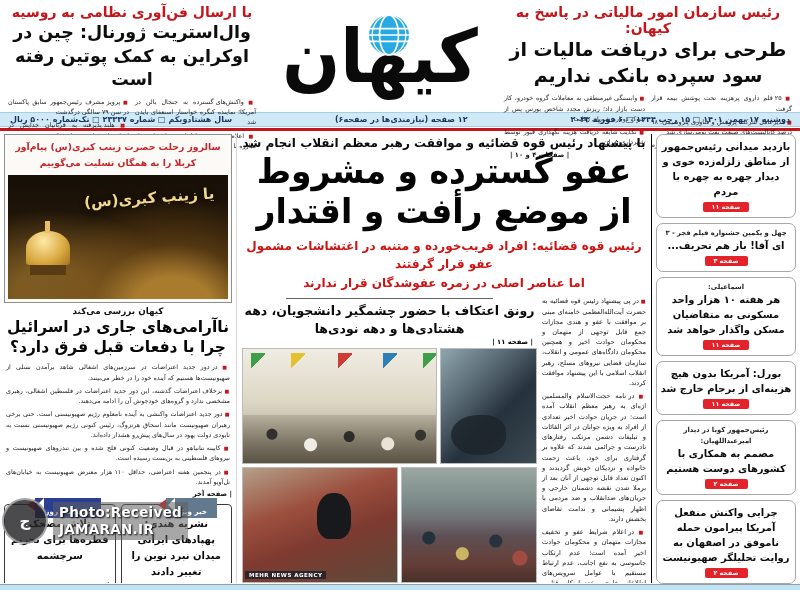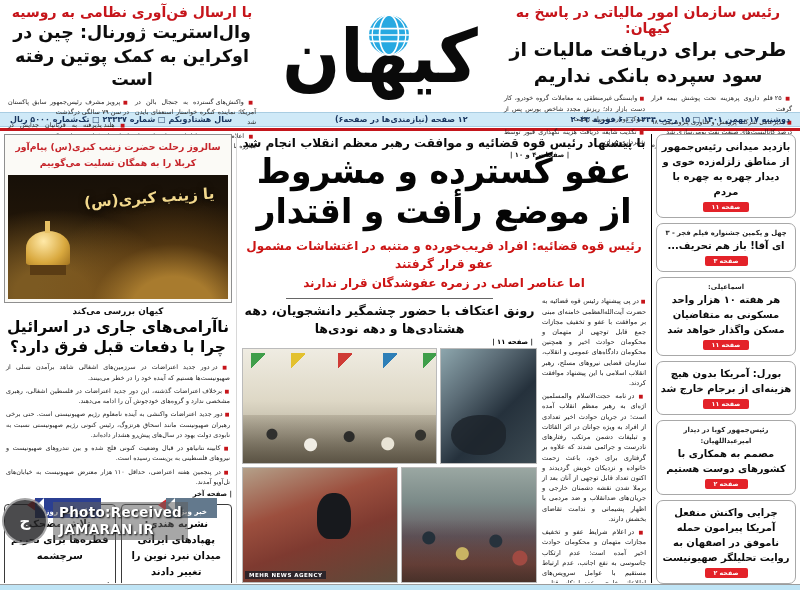--- a/index.html
+++ b/index.html
@@ -232,21 +232,21 @@
       <div class="lead-h">عفو گسترده و مشروط</div>
       <div class="lead-h">از موضع رأفت و اقتدار</div>
       <div class="lead-sub">
         <div>رئیس قوه قضائیه: افراد فریب‌خورده و متنبه در اغتشاشات مشمول عفو قرار گرفتند</div>
         <div>اما عناصر اصلی در زمره عفوشدگان قرار ندارند</div>
       </div>
 
       <div class="center-lower">
 
         <div class="lead-textcol">
-          <p>در پی پیشنهاد رئیس قوه قضائیه به حضرت آیت‌الله‌العظمی خامنه‌ای مبنی بر موافقت با عفو و تخفیف مجازات جمع قابل توجهی از متهمان و محکومان حوادث اخیر و همچنین محکومان دادگاه‌های عمومی و انقلاب، سازمان قضایی نیروهای مسلح، رهبر انقلاب اسلامی با این پیشنهاد موافقت کردند.</p>
+          <p>در پی پیشنهاد رئیس قوه قضائیه به حضرت آیت‌الله‌العظمی خامنه‌ای مبنی بر موافقت با عفو و هندی مجازات جمع قابل توجهی از متهمان و محکومان حوادث اخیر و همچنین محکومان دادگاه‌های عمومی و انقلاب، سازمان قضایی نیروهای مسلح، رهبر انقلاب اسلامی با این پیشنهاد موافقت کردند.</p>
           <p>در نامه حجت‌الاسلام والمسلمین اژه‌ای به رهبر معظم انقلاب آمده است: در جریان حوادث اخیر تعدادی از افراد به ویژه جوانان در اثر القائات و تبلیغات دشمن مرتکب رفتارهای نادرست و جرائمی شدند که علاوه بر گرفتاری برای خود، باعث زحمت خانواده و نزدیکان خویش گردیدند و اکنون تعداد قابل توجهی از آنان بعد از برملا شدن نقشه دشمنان خارجی و جریان‌های ضدانقلاب و ضد مردمی با اظهار پشیمانی و ندامت تقاضای بخشش دارند.</p>
           <p>در اعلام شرایط عفو و تخفیف مجازات متهمان و محکومان حوادث اخیر آمده است: عدم ارتکاب جاسوسی به نفع اجانب، عدم ارتباط مستقیم با عوامل سرویس‌های اطلاعاتی خارجی، عدم ارتکاب قتل و جرح عمدی، عدم ارتکاب تخریب و احراق تأسیسات دولتی و نظامی و عمومی و نداشتن شاکی یا مدعی خصوصی.</p>
 
         </div>
 
         <div class="etekaf">
           <div class="divider"></div>
           <div class="etekaf-h">رونق اعتکاف با حضور چشمگیر دانشجویان، دهه هشتادی‌ها و دهه نودی‌ها</div>
           <div class="etekaf-pg">| صفحه ۱۱ |</div>
           <div class="photogrid">

